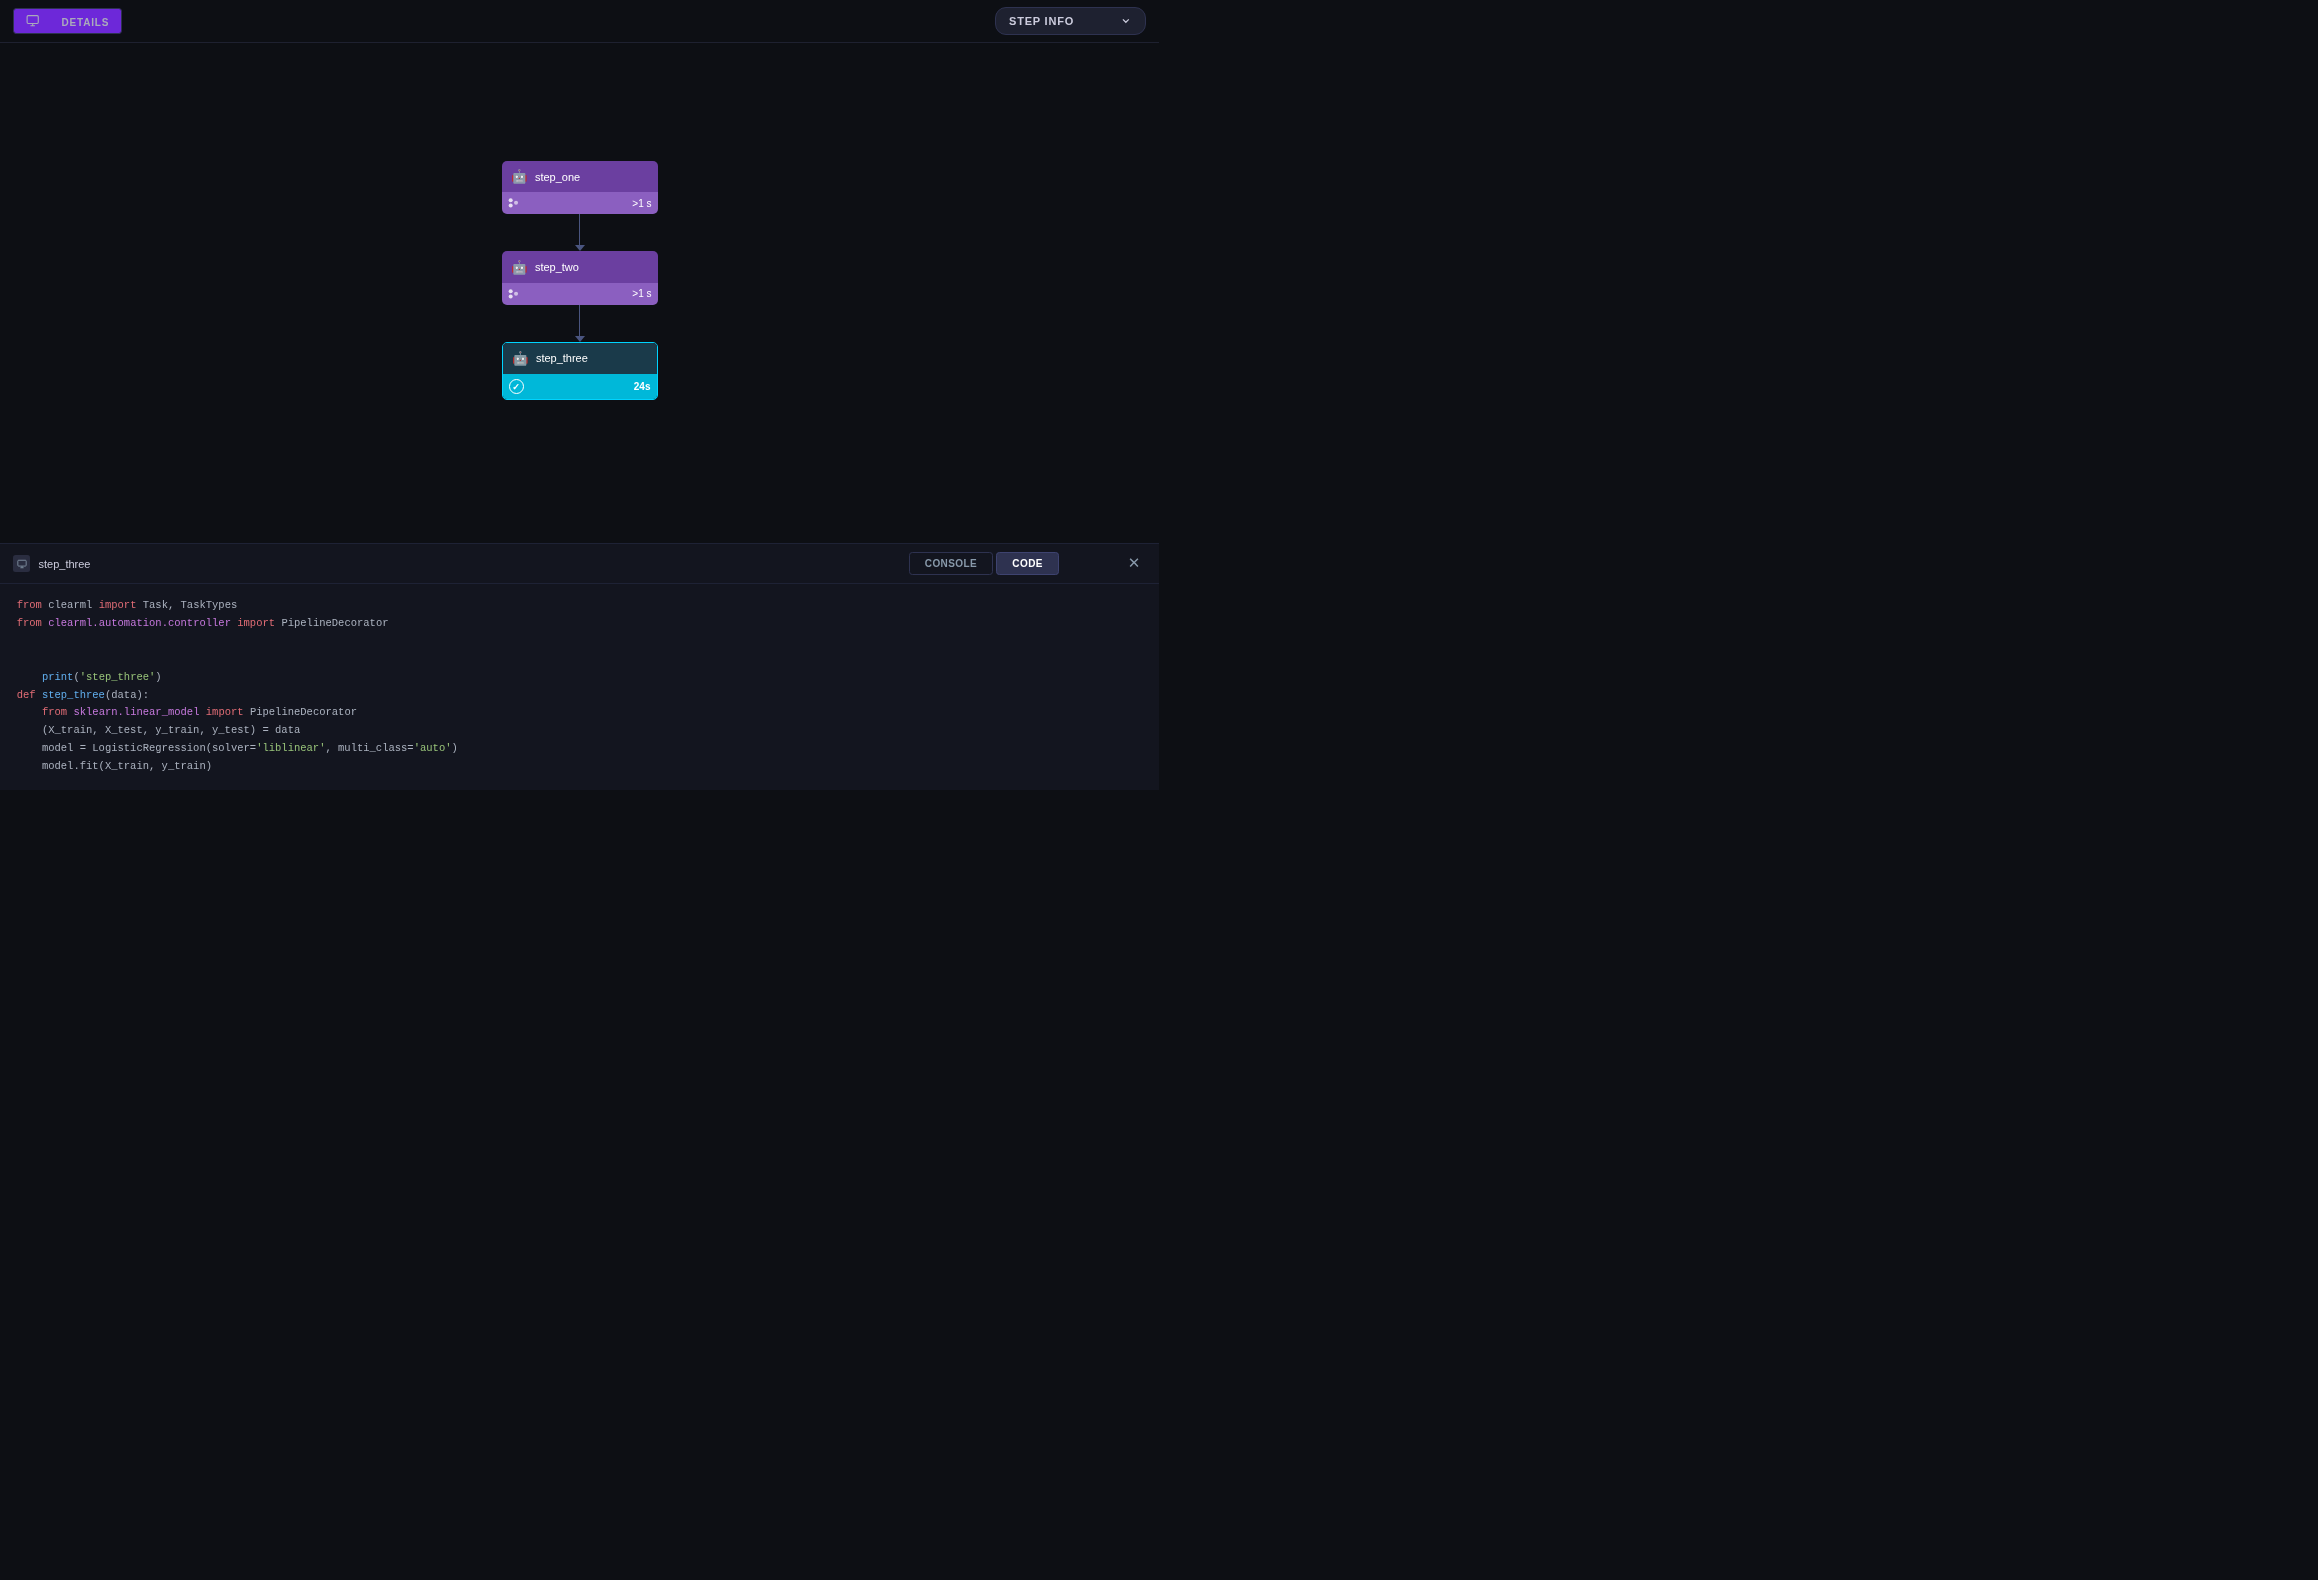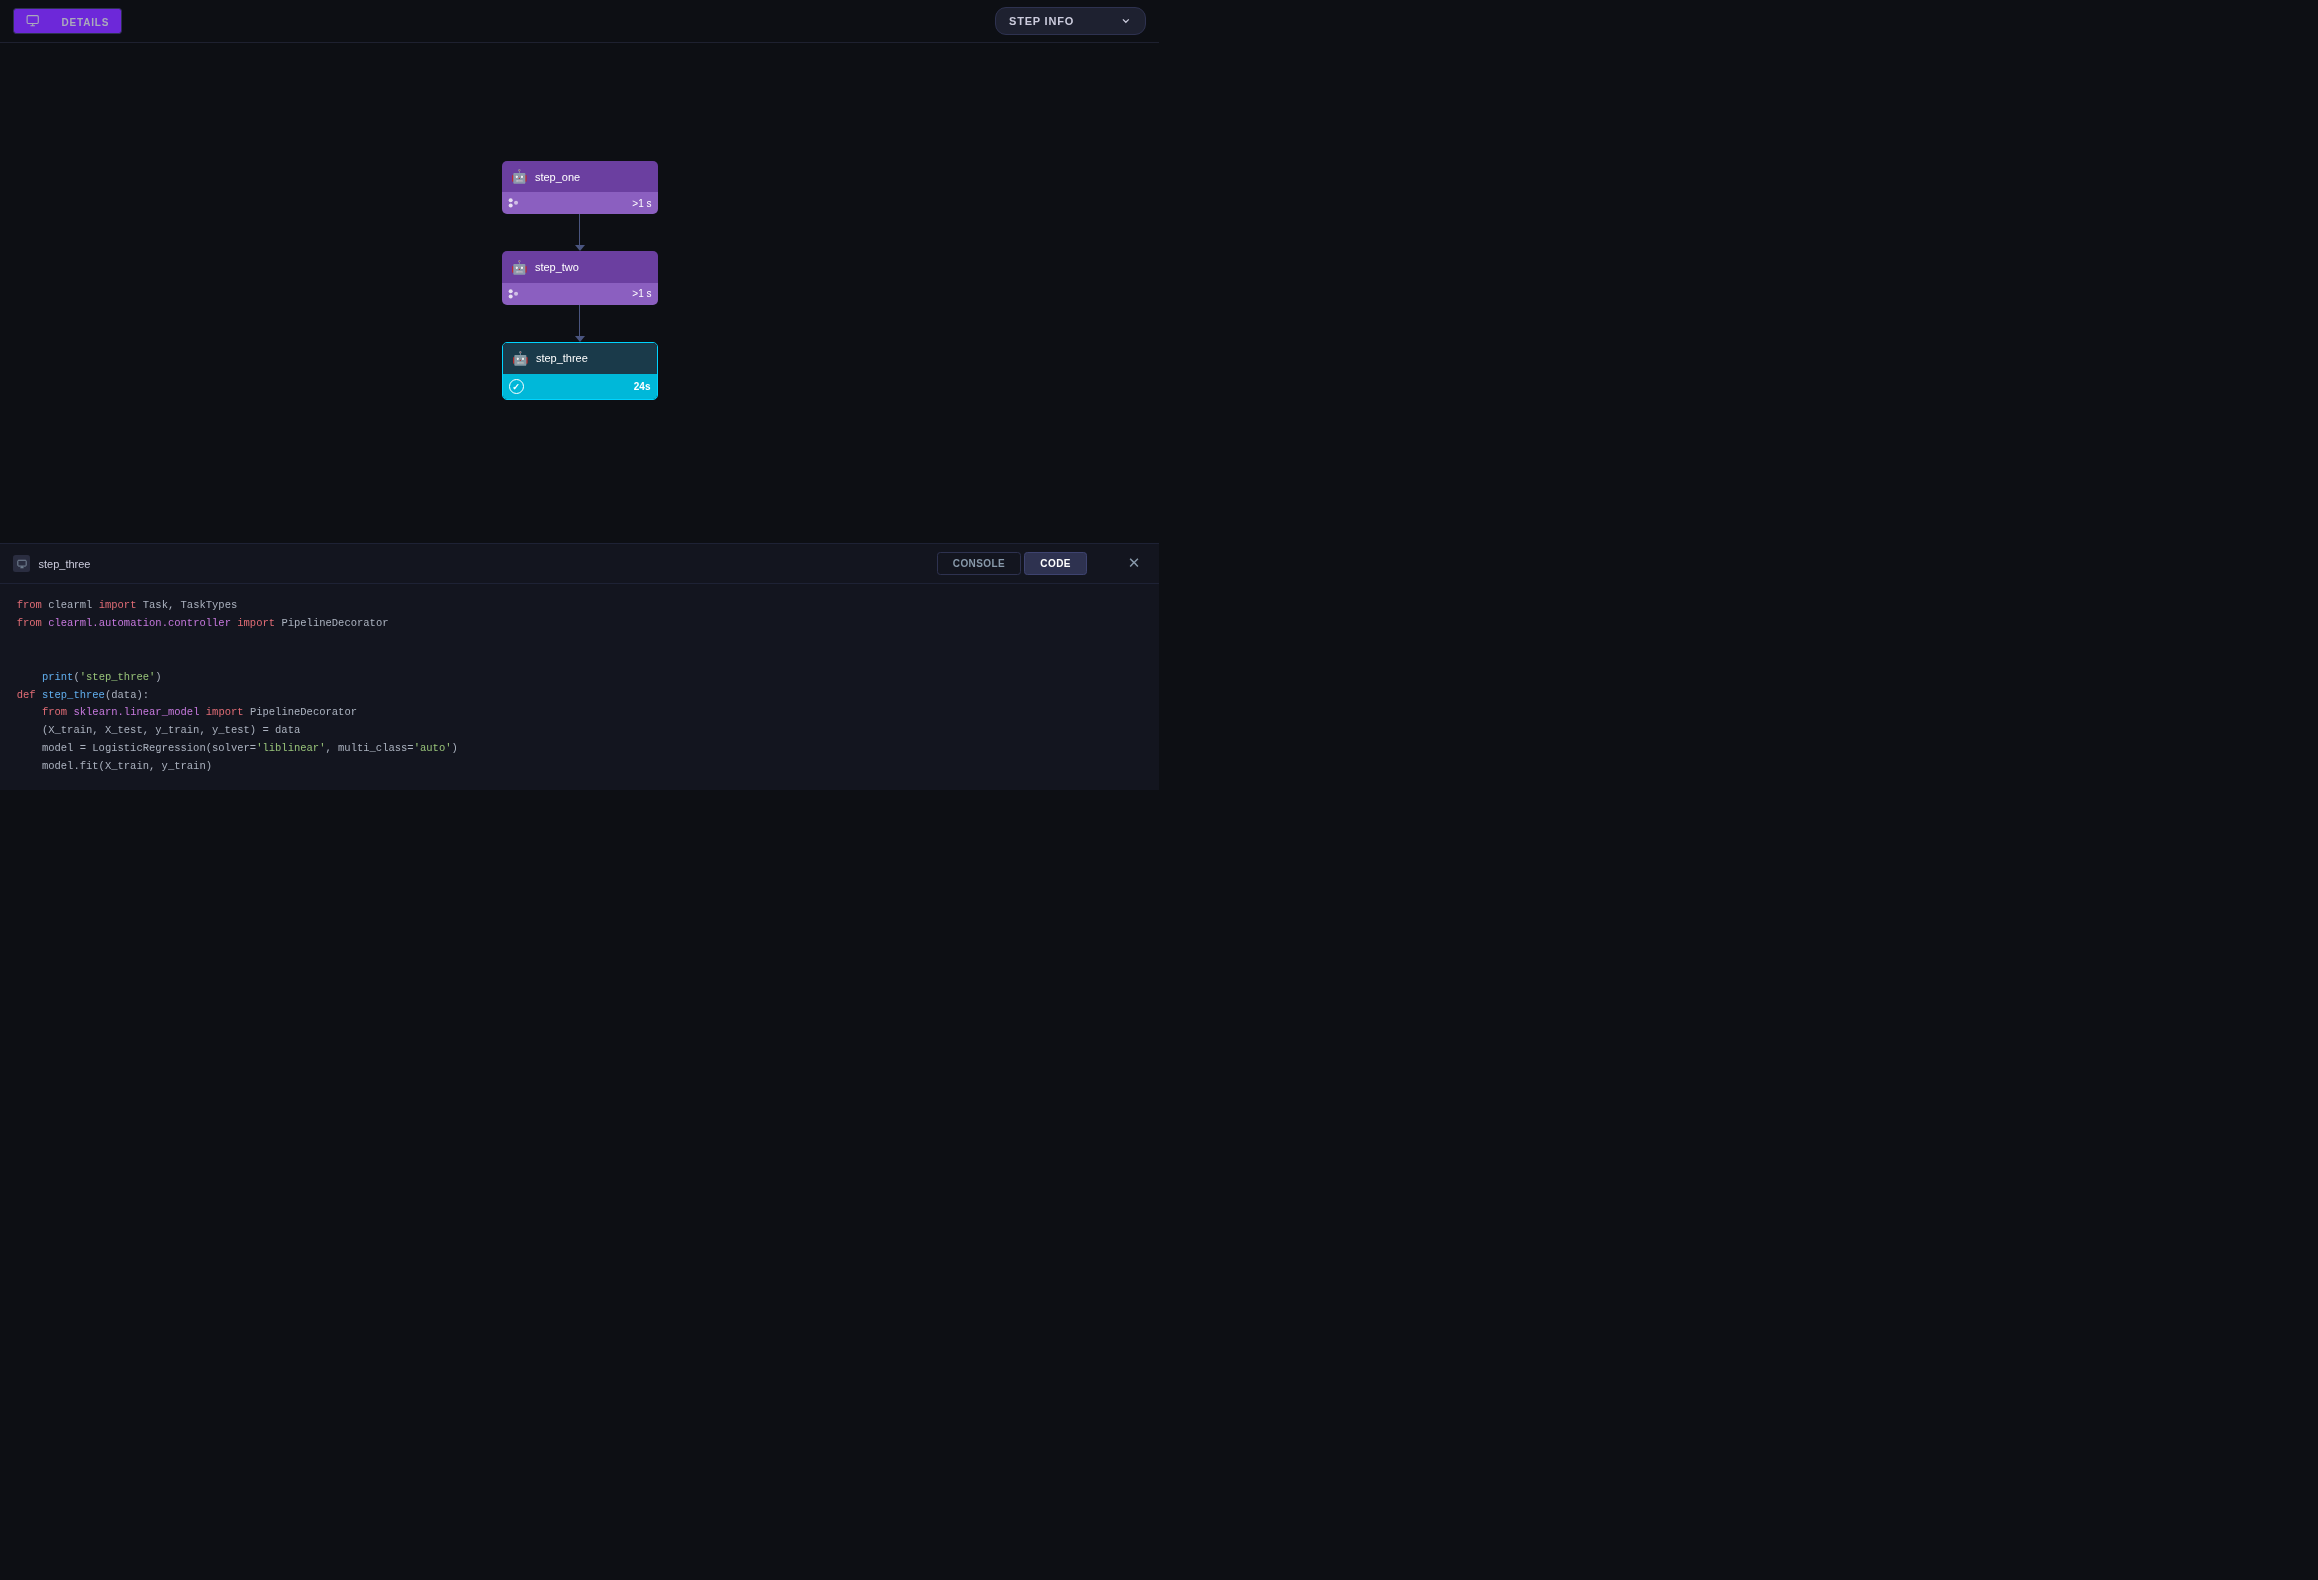--- a/index.html
+++ b/index.html
@@ -216,21 +216,21 @@
     .panel-title {
       font-size: 11px;
       font-weight: 500;
       color: #ccd;
     }
 
     .panel-tabs {
       display: flex;
       gap: 3.3px;
       margin-left: auto;
-      margin-right: 22px;
+      margin-right: 50px;
     }
 
     .panel-tab {
       padding: 5px 15px;
       border-radius: 3.3px;
       font-size: 10px;
       font-weight: 600;
       letter-spacing: 0.4px;
       cursor: pointer;
       background: transparent;

